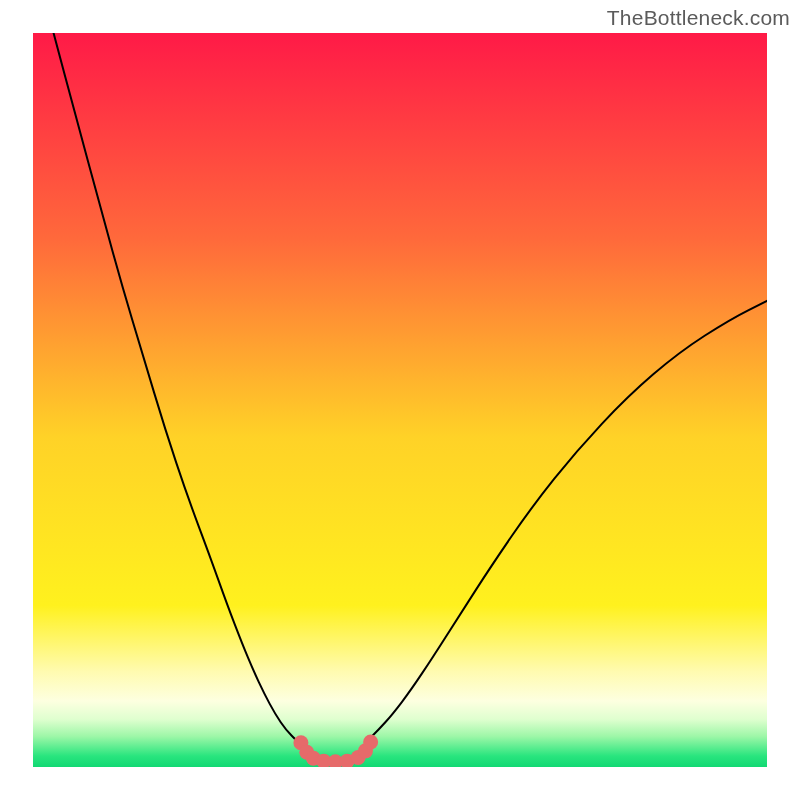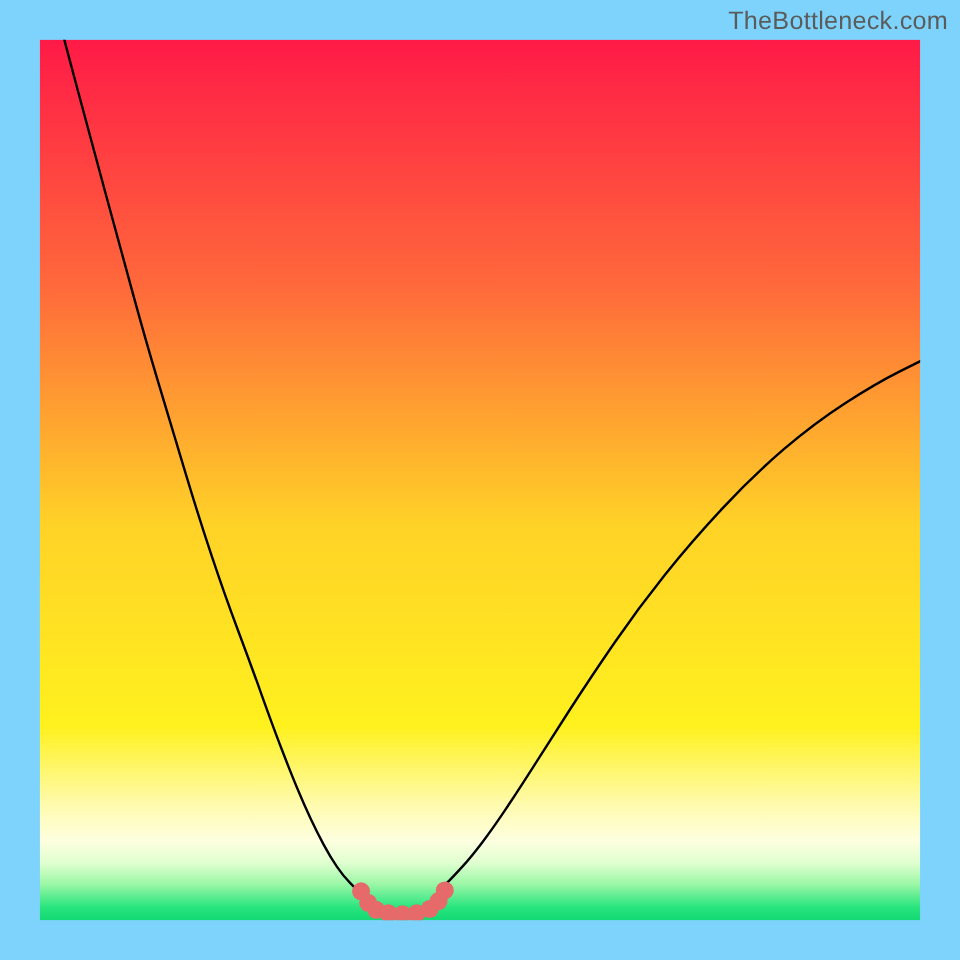--- a/index.html
+++ b/index.html
@@ -8,21 +8,21 @@
     width: 800px;
     height: 800px;
     overflow: hidden;
     background: #000;
     font-family: Arial, Helvetica, sans-serif;
   }
   .frame {
     position: absolute;
     left: 0; top: 0;
     width: 800px; height: 800px;
-    background: #7dd3fc;
+    background: #ffffff;
   }
   .plot {
     position: absolute;
     left: 33px;
     top: 33px;
     width: 734px;
     height: 734px;
     overflow: hidden;
   }
   .watermark {

